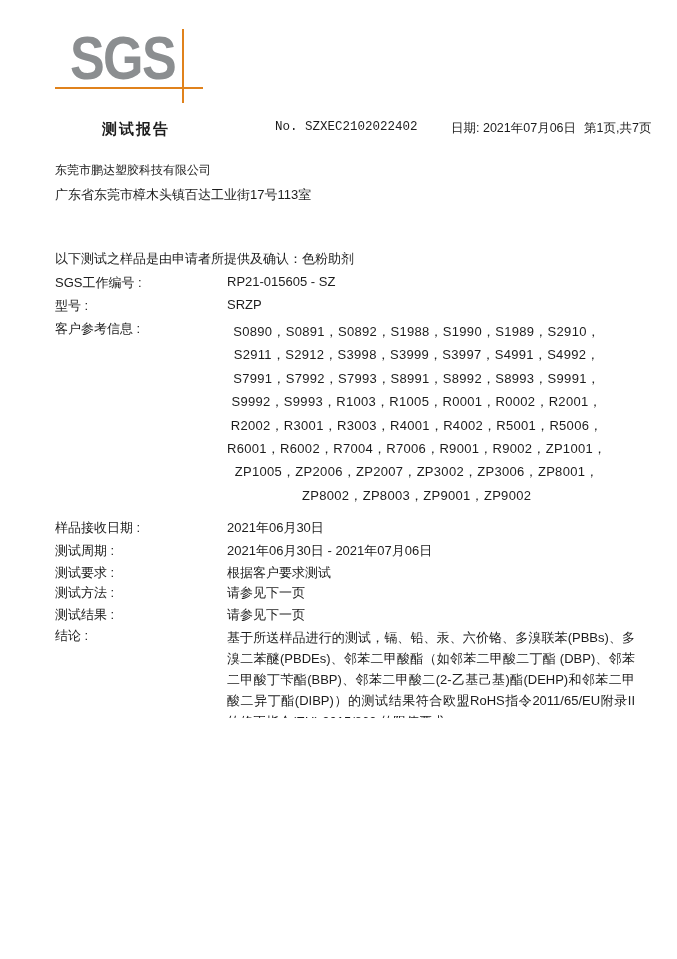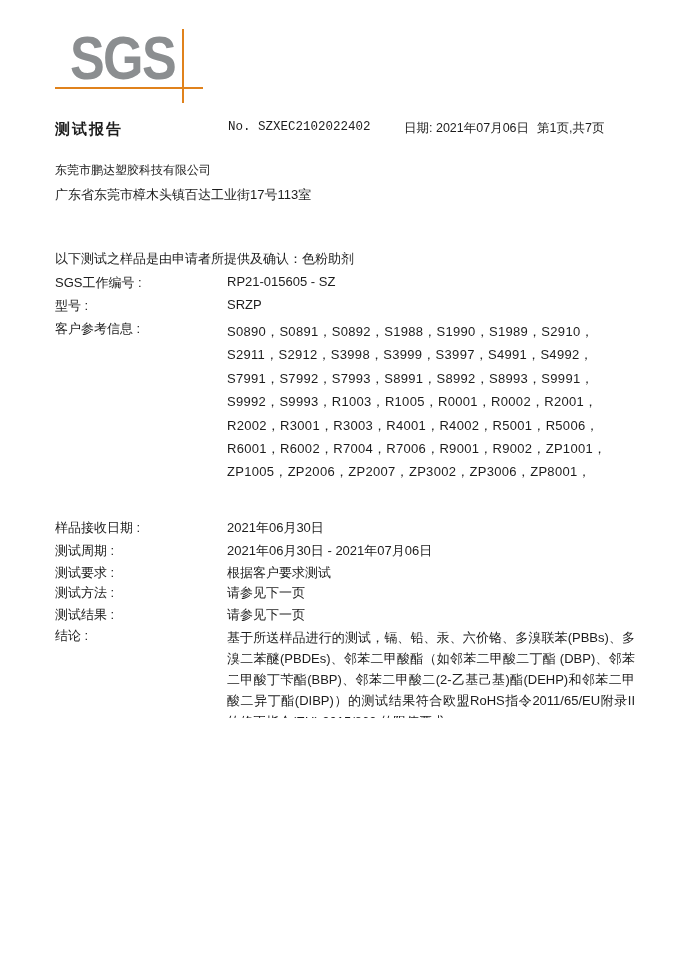--- a/index.html
+++ b/index.html
@@ -7,36 +7,36 @@
   #page { position:relative; width:677px; height:718px; background:#ffffff; overflow:hidden; }
 
   
   .logo-text { position:absolute; left:70px; top:28px; font-size:62px; font-weight:bold;
                color:#8b8e90; letter-spacing:-2px; transform:scaleX(0.84); transform-origin:left top;
                line-height:60px; }
   .logo-hline { position:absolute; left:55px; top:87px; width:148px; height:2px; background:#e0821c; }
   .logo-vline { position:absolute; left:182px; top:29px; width:2px; height:74px; background:#e0821c; }
 
   
-  .hdr { position:absolute; top:120px; font-size:12.5px; }
+  .hdr { position:absolute; top:120px; font-size:12.5px;margin-left:47px; }
   .hdr-title { left:55px; font-size:15px; font-weight:bold; letter-spacing:2px; }
   .hdr-no { left:228px;font-family:Liberation Mono, monospace; }
   .hdr-date { left:404px; }
   .hdr-pages { left:537px; }
 
   .company { position:absolute; left:55px; top:162px; font-size:12px; }
   .address { position:absolute; left:55px; top:186px; font-size:13px; }
 
   
   .lbl { position:absolute; left:55px; font-size:13px; }
   .val { position:absolute; left:227px; font-size:13px; }
   .intro   { top:250px; }
   .jobL    { top:274px; } .jobV    { top:274px; }
   .modelL  { top:297px; } .modelV  { top:297px; }
-  .refL    { top:320px; } .refV    { top:320px; line-height:23.4px; letter-spacing:0.3px; }
+  .refL    { top:320px; } .refV    { top:320px; line-height:23.4px; letter-spacing:0.3px;text-align:center; }
   .recvL   { top:519px; } .recvV   { top:519px; }
   .perL    { top:542px; } .perV    { top:542px; }
   .reqL    { top:564px; } .reqV    { top:564px; }
   .methL   { top:584px; } .methV   { top:584px; }
   .resL    { top:606px; } .resV    { top:606px; }
   .concL   { top:627px; } .concV   { top:627px; width:408px; line-height:21px; text-align:justify; }
 
   
   .disclaimer { position:absolute; left:183px; top:839px; width:478px; font-size:6.35px;
                 line-height:6.7px; text-align:justify; color:#242424; }
@@ -81,20 +81,21 @@
 
   <div class="lbl refL">客户参考信息 :</div>
   <div class="val refV">
     <div>S0890，S0891，S0892，S1988，S1990，S1989，S2910，</div>
     <div>S2911，S2912，S3998，S3999，S3997，S4991，S4992，</div>
     <div>S7991，S7992，S7993，S8991，S8992，S8993，S9991，</div>
     <div>S9992，S9993，R1003，R1005，R0001，R0002，R2001，</div>
     <div>R2002，R3001，R3003，R4001，R4002，R5001，R5006，</div>
     <div>R6001，R6002，R7004，R7006，R9001，R9002，ZP1001，</div>
     <div>ZP1005，ZP2006，ZP2007，ZP3002，ZP3006，ZP8001，</div>
+    <div>ZP8002，ZP8003，ZP9001，ZP9002</div>
   </div>
 
   <div class="lbl recvL">样品接收日期 :</div>
   <div class="val recvV">2021年06月30日</div>
 
   <div class="lbl perL">测试周期 :</div>
   <div class="val perV">2021年06月30日 - 2021年07月06日</div>
 
   <div class="lbl reqL">测试要求 :</div>
   <div class="val reqV">根据客户要求测试</div>

